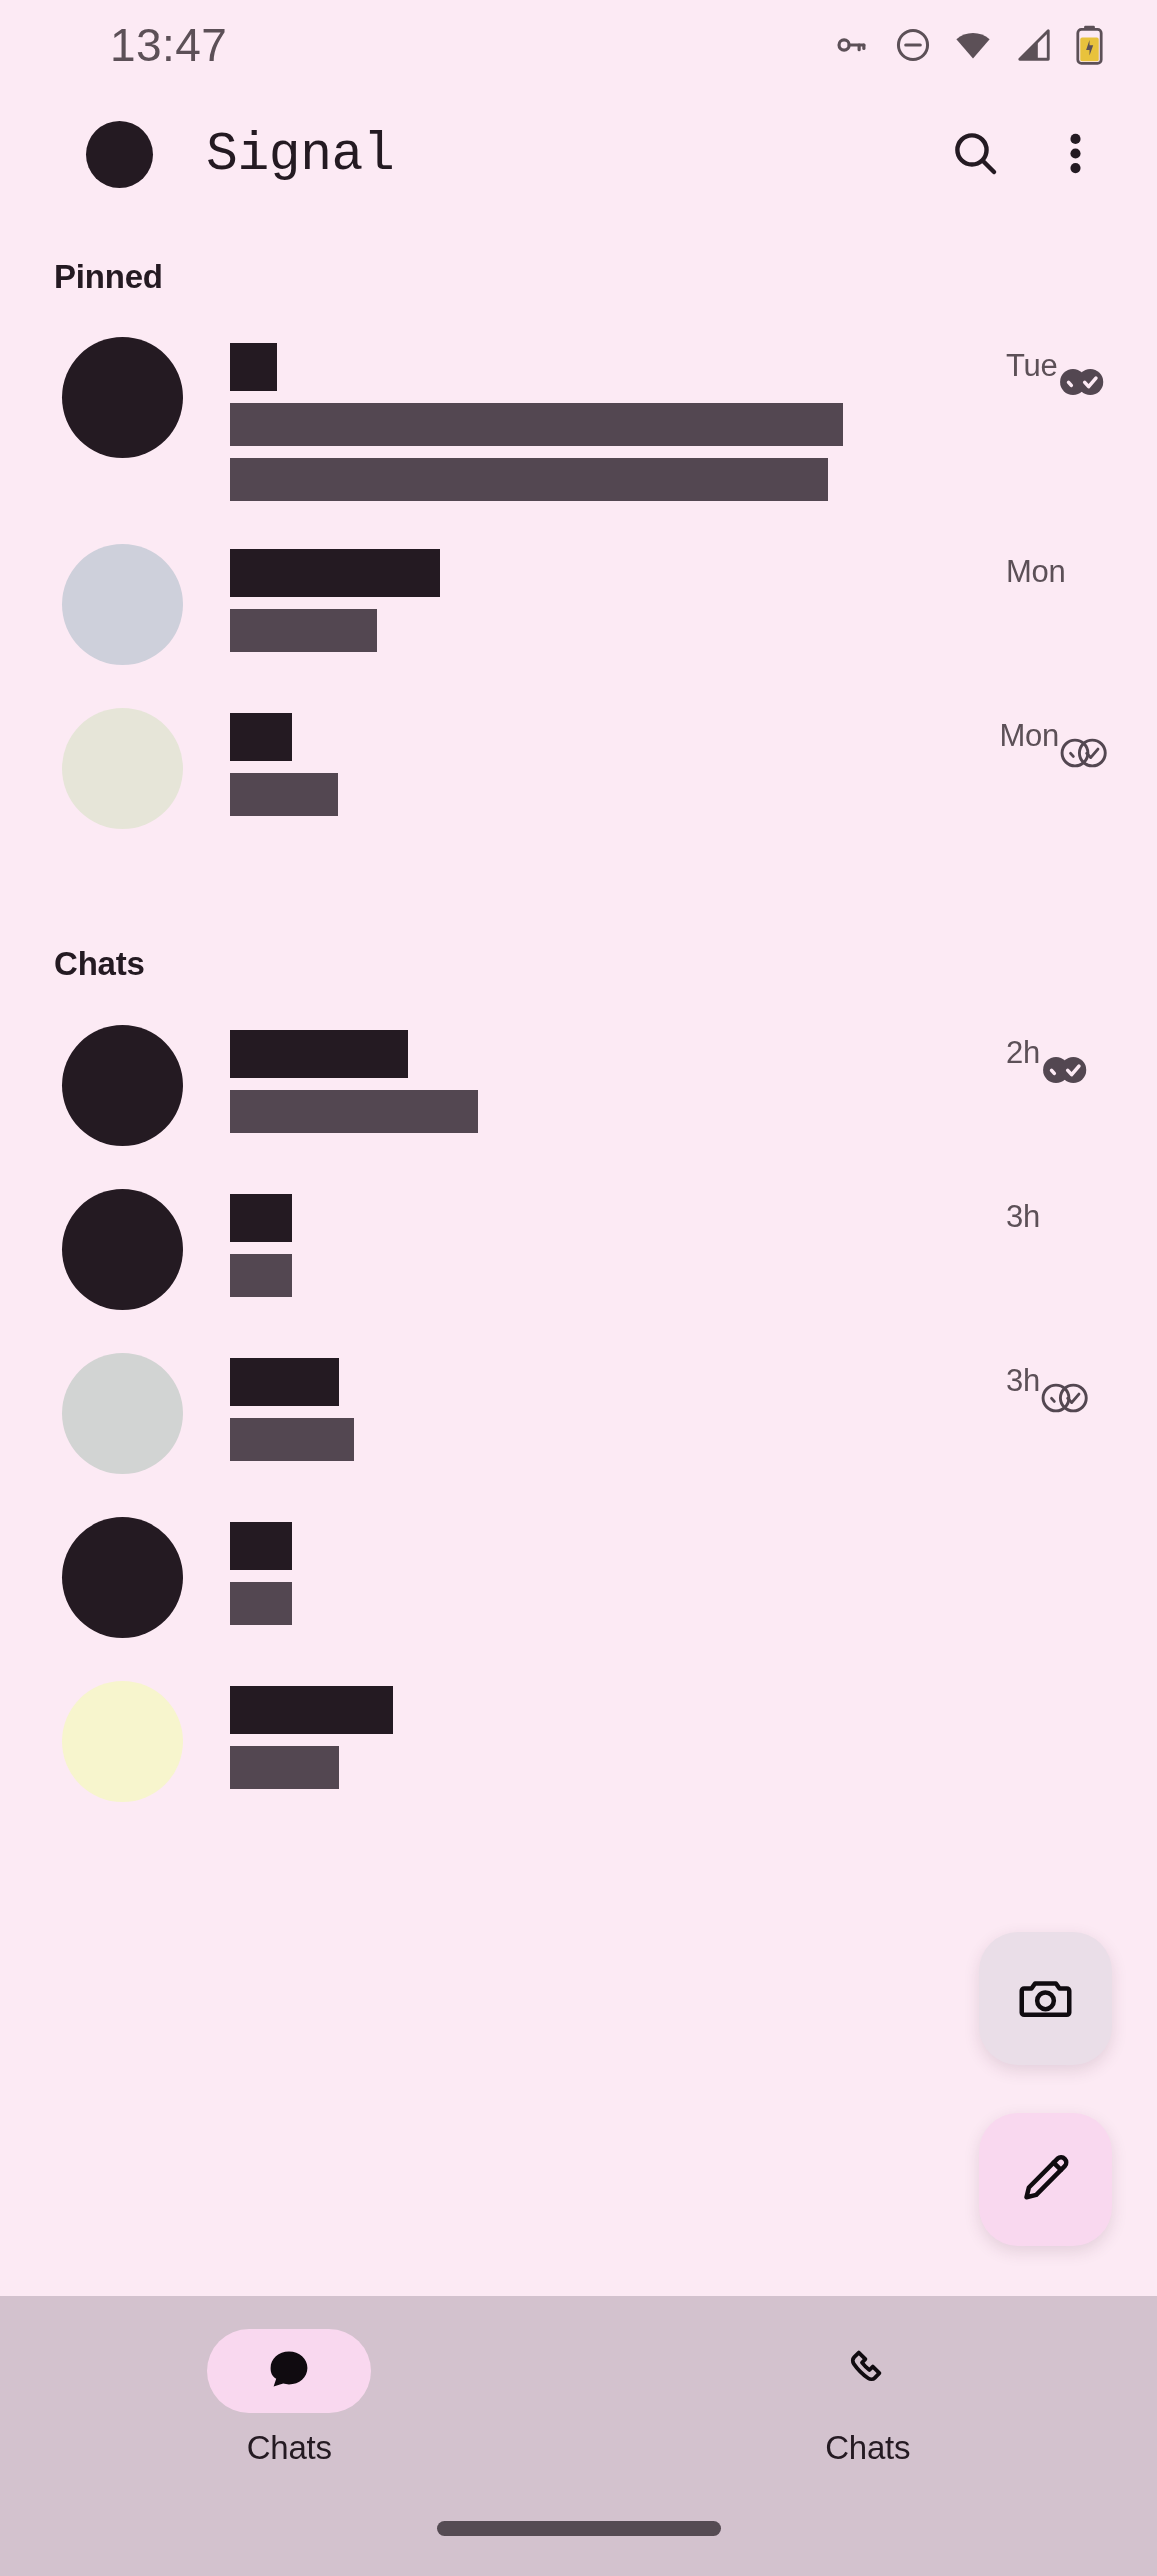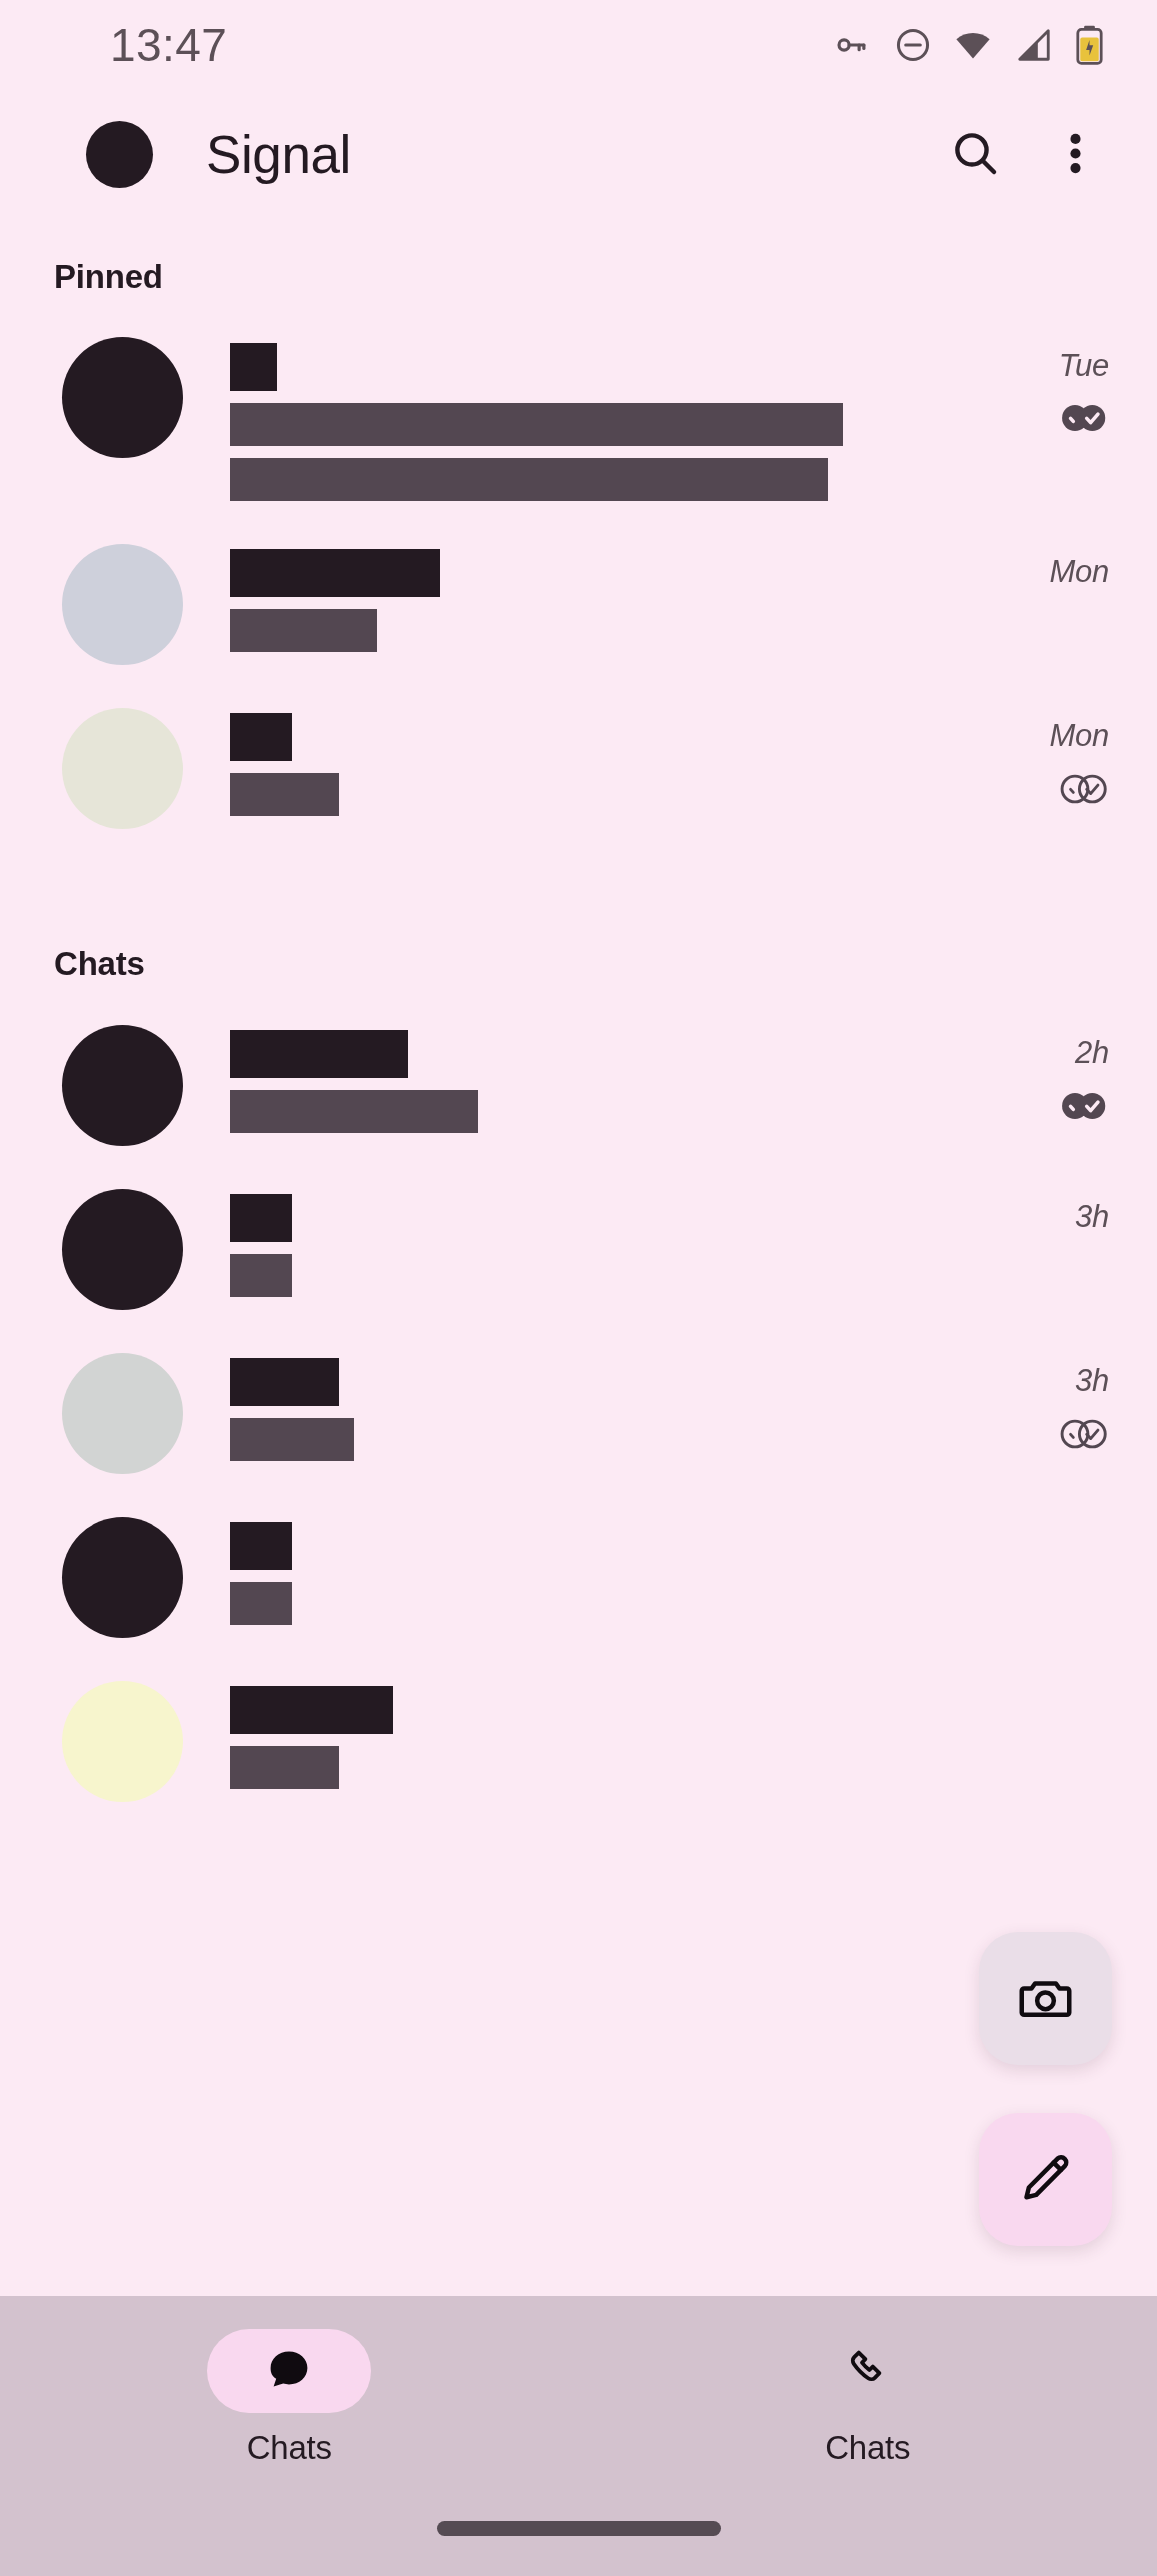--- a/index.html
+++ b/index.html
@@ -49,20 +49,21 @@
     border-radius: 50%;
     background: #241A22;
     flex: 0 0 auto;
   }
   #app-title {
     font-size: 53px;
     color: #241A22;
     margin-left: 53px;
     font-weight: 400;
     letter-spacing: -0.4px;
+    font-family: Liberation Mono, monospace;
   }
   #app-bar-actions {
     margin-left: auto;
     display: flex;
     align-items: center;
     gap: 33px;
   }
   .appbar-btn {
     width: 67px;
     height: 67px;
@@ -119,25 +120,24 @@
     height: 48px;
     background: #241A22;
   }
   .redact-line {
     height: 43px;
     background: #534751;
   }
   .conv-meta {
     flex: 0 0 auto;
     display: flex;
-    flex-direction: column;
-    align-items: flex-end;
+    flex-direction: row;
+    align-items: flex-start;
     padding-top: 12px;
     min-width: 103px;
-    font-style: italic;
   }
   .conv-time {
     font-size: 31px;
     color: #5C5057;
     letter-spacing: -0.3px;
   }
   .conv-status {
     margin-top: 15.5px;
     height: 38px;
     display: flex;

